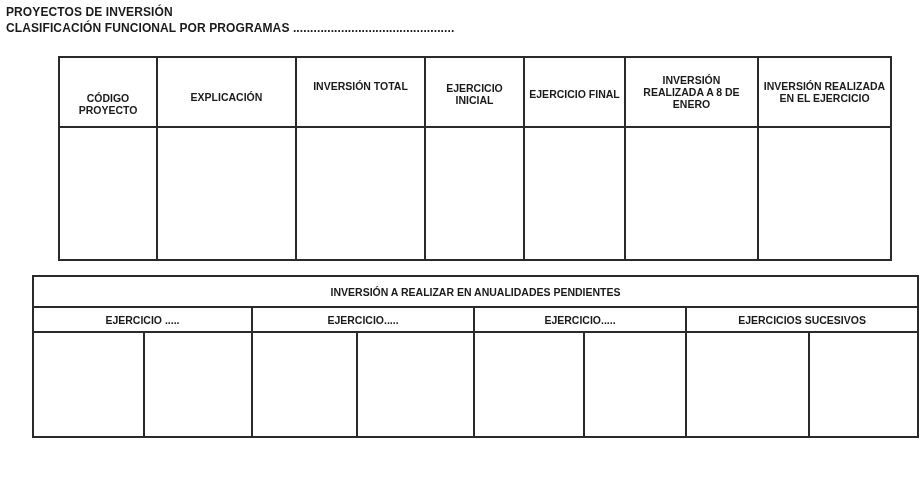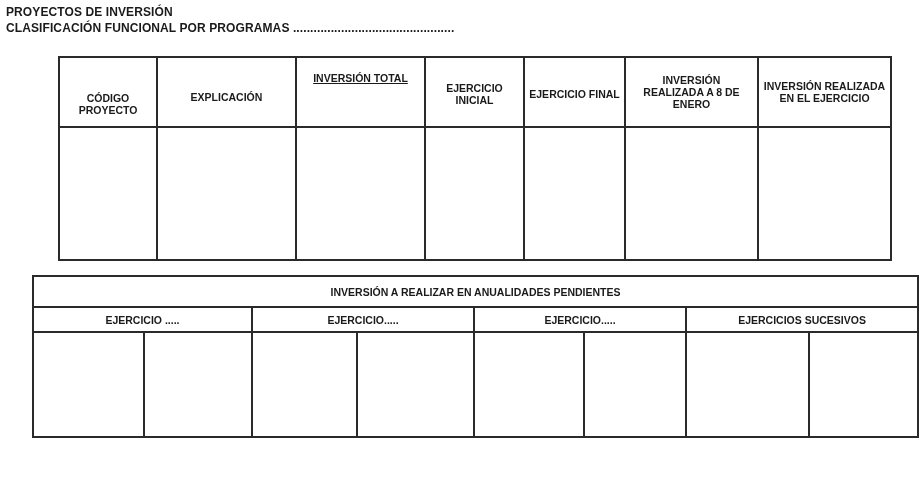--- a/index.html
+++ b/index.html
@@ -12,21 +12,21 @@
   td, th { border:2px solid #2a2a2a; padding:0; text-align:center; vertical-align:middle;
            font-weight:bold; font-size:10.5px; line-height:12px; color:#1a1a1a; }
   #tbl1 { left:58px; top:56px; width:832px; }
   #tbl1 .hrow td { height:44px; }
   #tbl1 .brow td { height:131px; }
   #tbl2 { left:32px; top:275px; width:885px; }
   #tbl2 .r0 td { height:29px; }
   #tbl2 .r1 td { height:23px; }
   #tbl2 .r2 td { height:31px; }
   #tbl2 .r3 td { height:103px; }
-  .top-align { vertical-align:top; padding-top:14px;text-decoration:underline; }
+  .top-align { vertical-align:top; padding-top:22px; }
 </style>
 </head>
 <body>
 
 <div class="title" id="t1">PROYECTOS DE INVERSIÓN</div>
 <div class="title" id="t2">CLASIFICACIÓN FUNCIONAL POR PROGRAMAS ...............................................</div>
 
 <table id="tbl1">
   <colgroup>
     <col style="width:98px">

